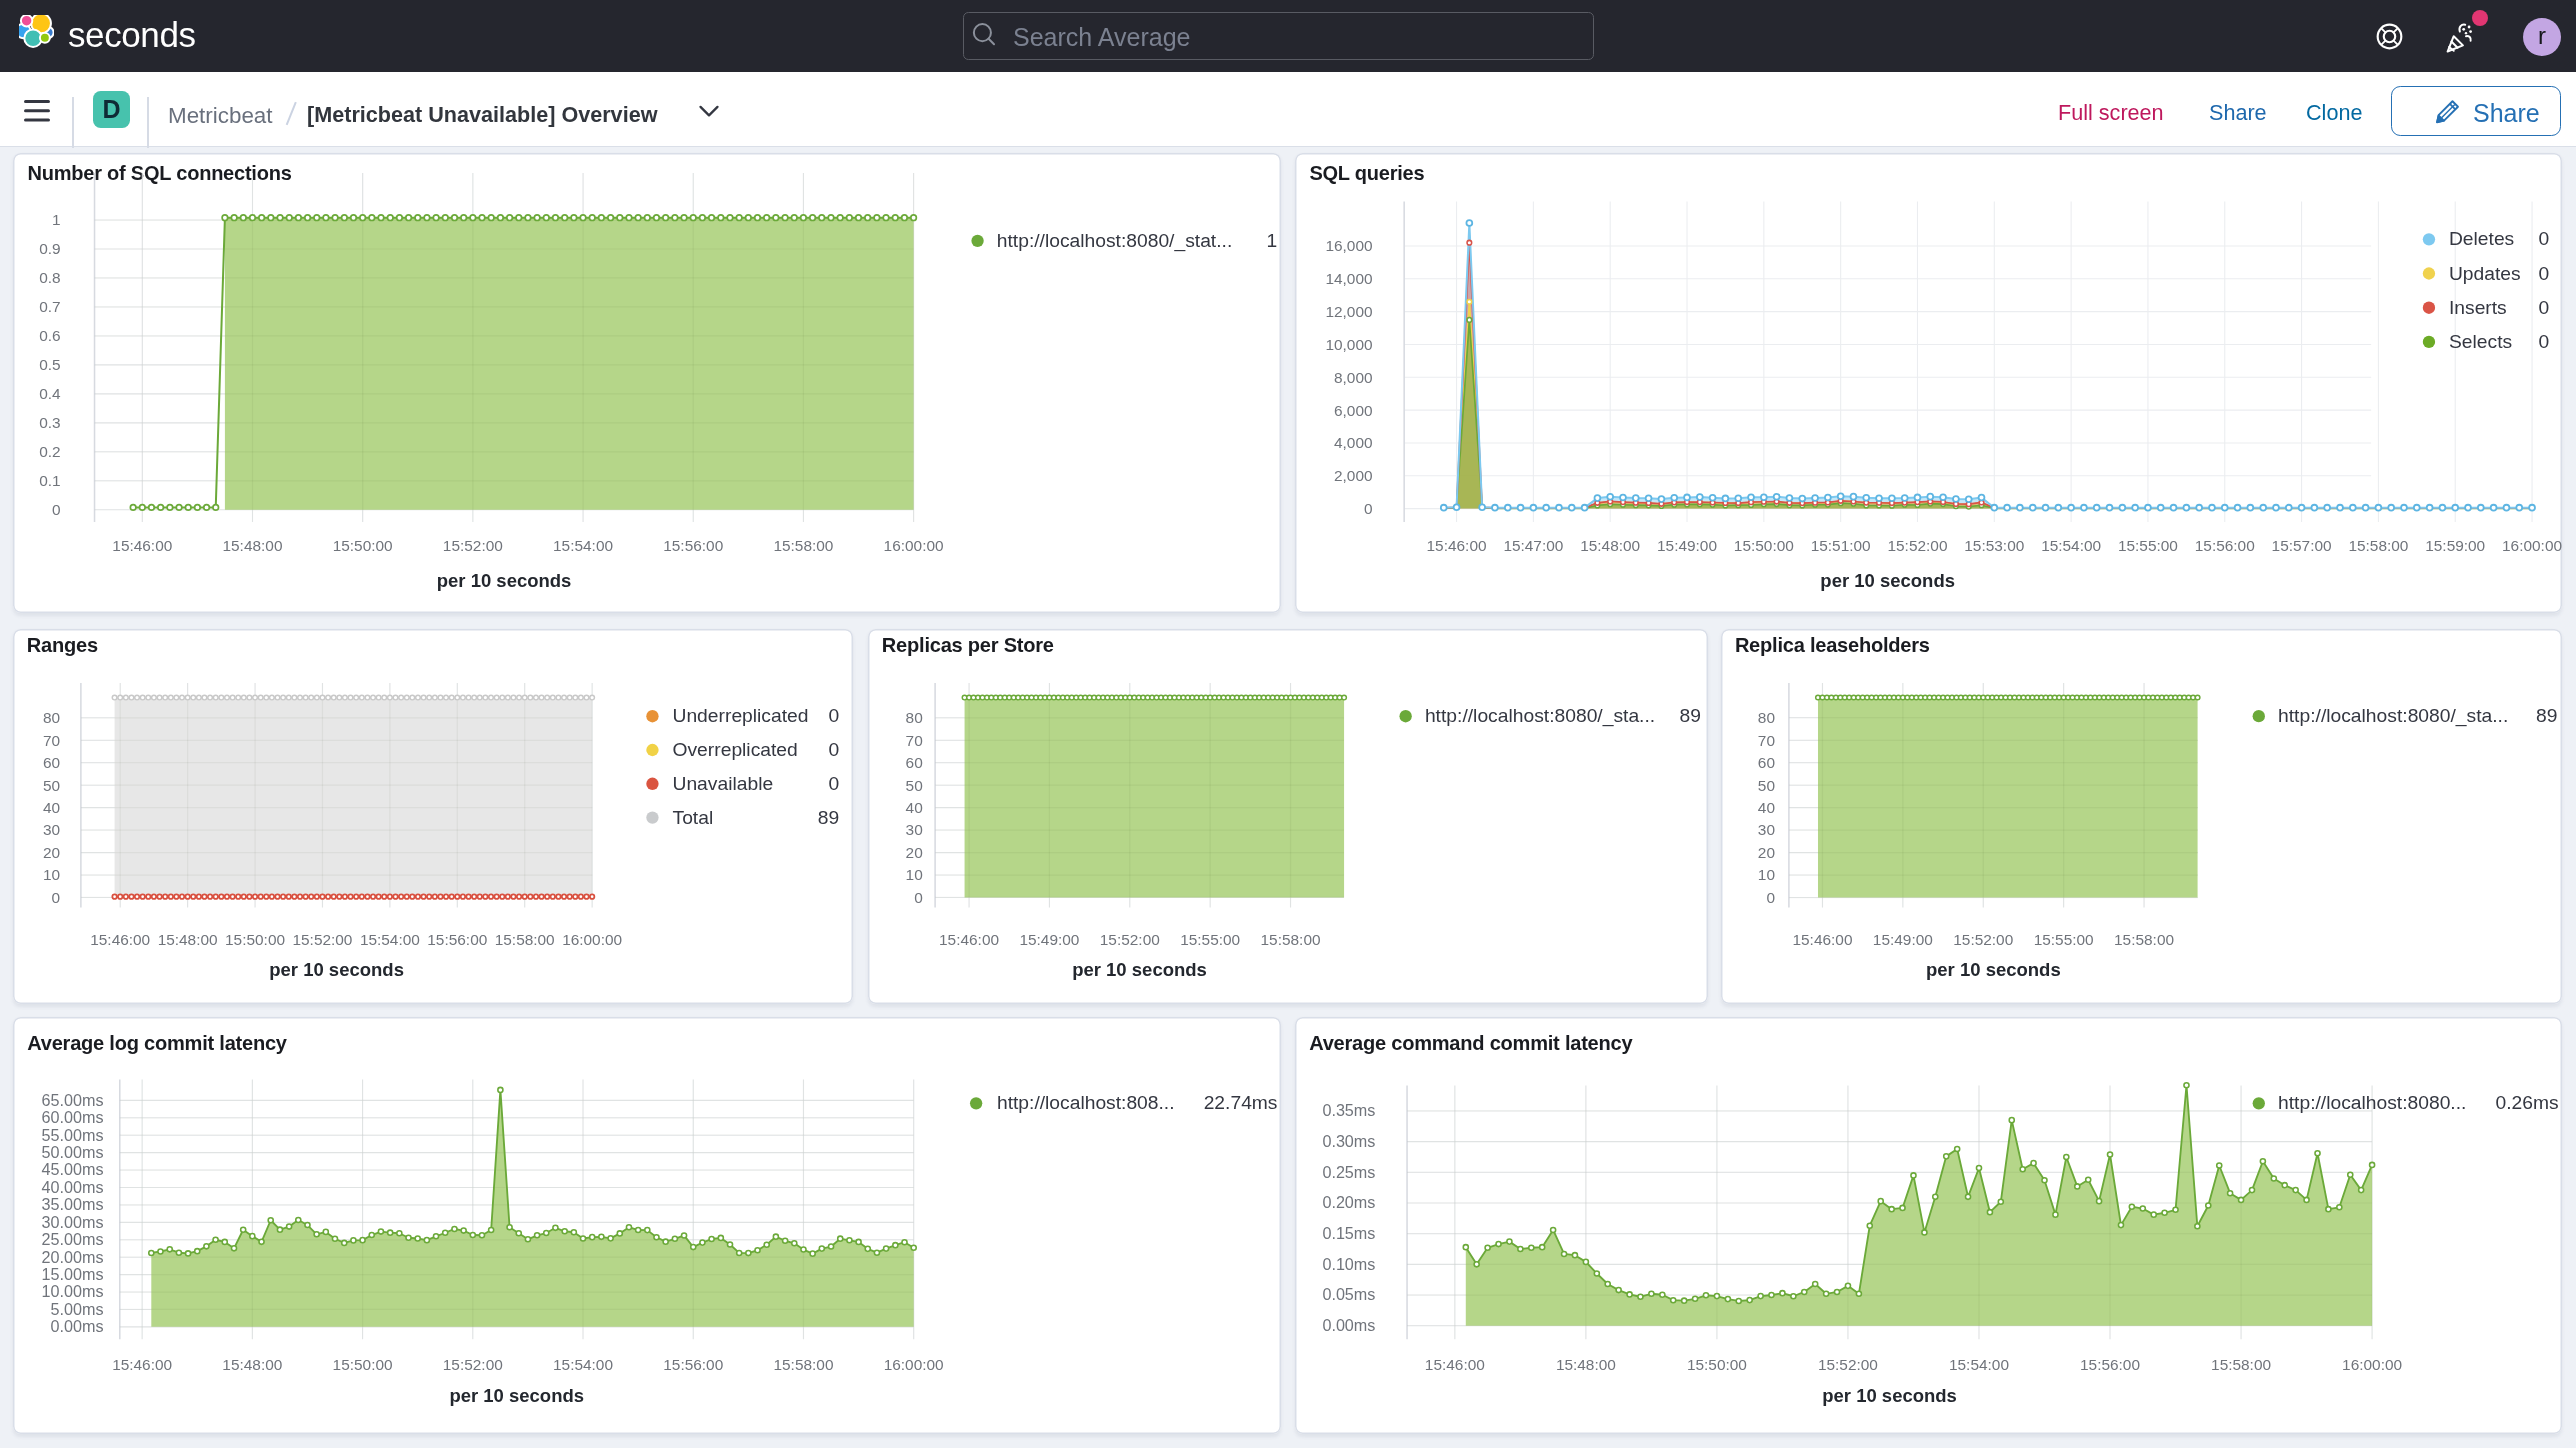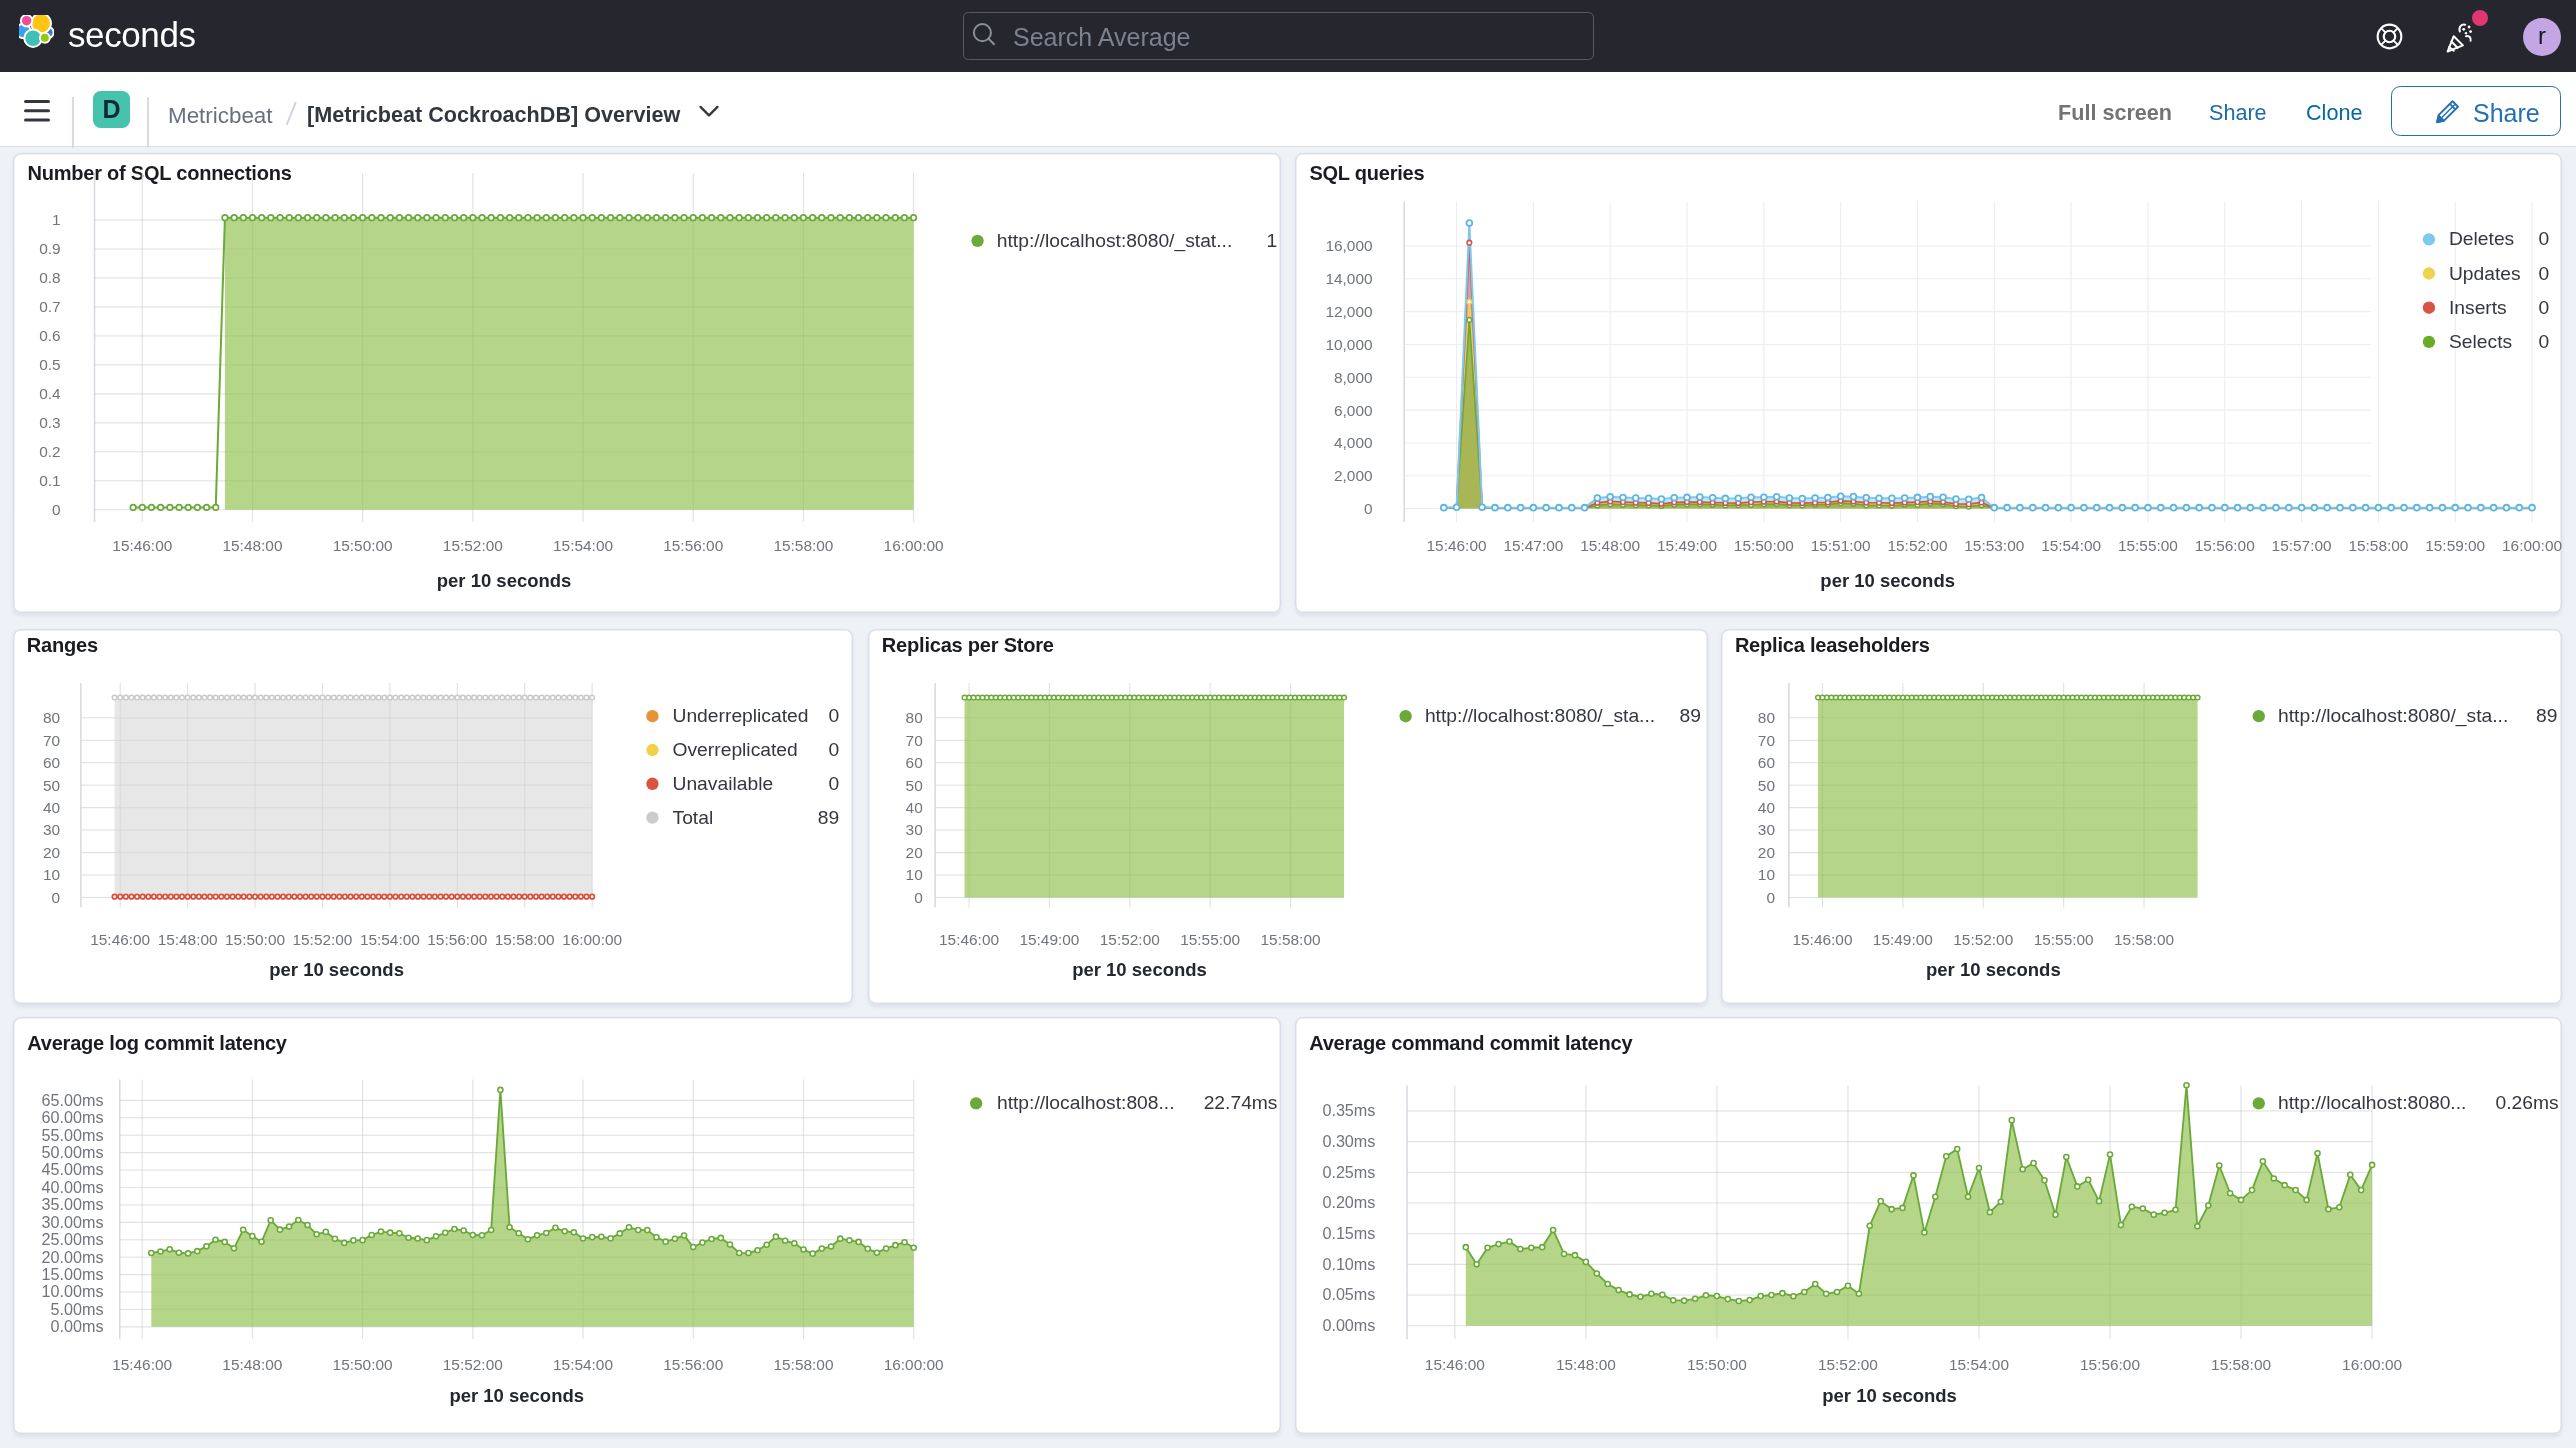--- a/index.html
+++ b/index.html
@@ -51,25 +51,25 @@
         <rect x="0" y="25" width="34" height="4" rx="2"></rect>
       </g>
     </svg>
     <div style="position:absolute;left:72px;top:97px;width:1.5px;height:51px;background:#d6dbe5"></div>
     <div style="position:absolute;left:93px;top:91px;width:37px;height:37px;border-radius:7.7px;background:#47c2ad;color:#0f2a35;font-size:25px;font-weight:bold;text-align:center;line-height:37px">D</div>
     <div style="position:absolute;left:147px;top:97px;width:1.5px;height:51px;background:#d6dbe5"></div>
     <div style="position:absolute;left:168px;top:103px;font-size:22.4px;color:#69707d">Metricbeat</div>
     <svg style="left:282px;top:99px" width="18.5" height="29" viewBox="0 0 24 38">
       <line x1="18" y1="4" x2="6" y2="34" stroke="#cbd3e2" stroke-width="2.6"></line>
     </svg>
-    <div style="position:absolute;left:307px;top:102px;font-size:21.6px;font-weight:bold;color:#32363d">[Metricbeat CockroachDB] Overview</div>
+    <div style="position:absolute;left:307px;top:102px;font-size:21.6px;font-weight:bold;color:#32363d">[Metricbeat Unavailable] Overview</div>
     <svg style="left:695px;top:103px" width="28" height="18.5" viewBox="0 0 36 24">
       <polyline points="7,5 18,16 29,5" fill="none" stroke="#343741" stroke-width="3" stroke-linecap="round" stroke-linejoin="round"></polyline>
     </svg>
-    <div style="position:absolute;left:2058px;top:100px;font-size:21.6px;font-weight:700;color:#737373">Full screen</div>
+    <div style="position:absolute;left:2058px;top:100px;font-size:21.6px;font-weight:400;color:#be185d">Full screen</div>
     <div style="position:absolute;left:2209px;top:100px;font-size:21.6px;font-weight:400;color:#1e68ad">Share</div>
     <div style="position:absolute;left:2306px;top:100px;font-size:21.6px;font-weight:500;color:#0369a1">Clone</div>
     <div style="position:absolute;left:2391px;top:86px;width:170px;height:50px;border:1.9px solid #2570b4;border-radius:9.3px;box-sizing:border-box"></div>
     <svg style="left:2435px;top:99px" width="25" height="25.5" viewBox="0 0 16 16">
       <path d="M11.2 1.3 L14.7 4.8 L5.8 13.7 L1.3 14.7 L2.3 10.2 Z" fill="none" stroke="#2570b4" stroke-width="1.2" stroke-linejoin="round"></path>
       <path d="M9.5 3 L13 6.5" fill="none" stroke="#2570b4" stroke-width="1.2"></path>
       <path d="M4.2 11.8 L12.7 3.3" fill="none" stroke="#2570b4" stroke-width="0.9"></path>
       <path d="M2.3 10.2 L5.8 13.7 L1.3 14.7 Z" fill="#2570b4" stroke="#2570b4" stroke-width="1" stroke-linejoin="round"></path>
     </svg>
     <div style="position:absolute;left:2473px;top:99px;font-size:25px;font-weight:500;color:#2570b4">Share</div>

